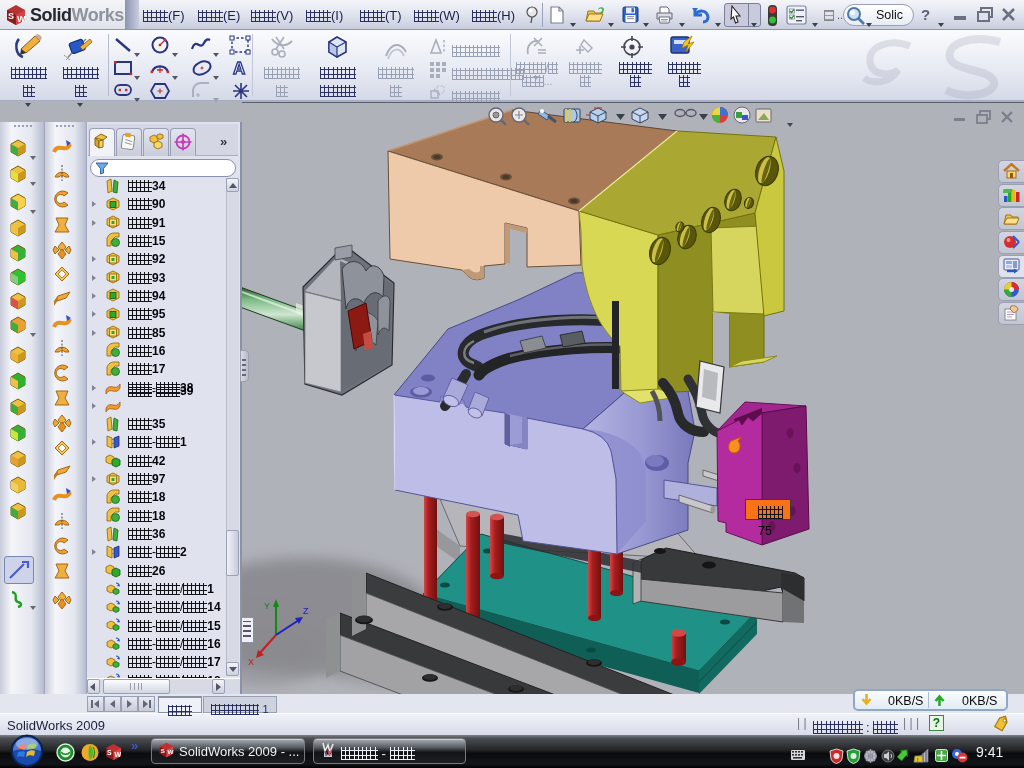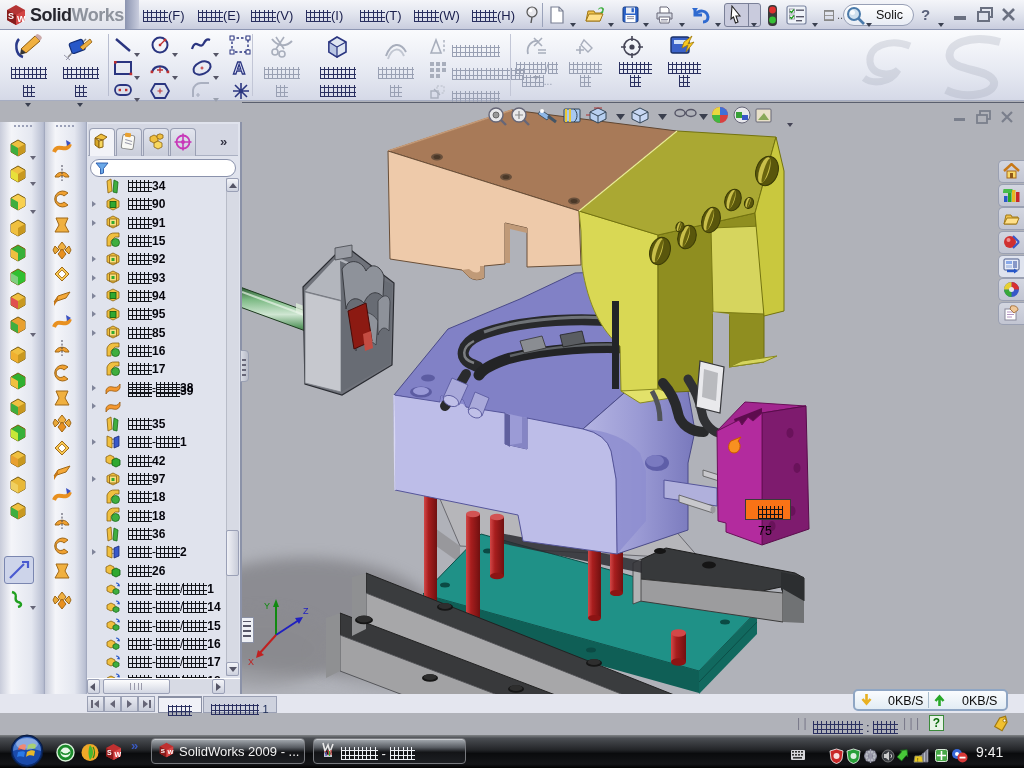--- a/index.html
+++ b/index.html
@@ -975,20 +975,23 @@
 <svg class="ab" style="left:1003px;top:305px" width="17" height="16" viewBox="0 0 17 16">
       <rect x="2" y="4" width="11" height="11" fill="#fff" stroke="#889" stroke-width="1"></rect>
       <path d="M4 7 L11 7 M4 9.5 L11 9.5 M4 12 L9 12" stroke="#a8b" stroke-width=".9"></path>
       <path d="M8 1 C12 0 15 2 15 5 L11 8 L7 4Z" fill="#f0c898" stroke="#a87848" stroke-width="1"></path>
     </svg>
 <div class="ab" style="left:240px;top:350px;width:9px;height:32px;background:linear-gradient(90deg,#d8dbe4,#b8bcc8);border:1px solid #9aa0b2;border-radius:0 4px 4px 0"></div>
 <div class="ab" style="left:242px;top:356px;width:4px;height:20px;background:repeating-linear-gradient(0deg,#667 0 2px,transparent 2px 5px)"></div>
 <div class="ab" style="left:241px;top:617px;width:13px;height:26px;background:#eef0f5;border:1px solid #8a90a4"></div>
 <div class="ab" style="left:243px;top:621px;width:8px;height:16px;background:repeating-linear-gradient(0deg,#556 0 2px,transparent 2px 5px)"></div>
 <div class="ab" style="left:745px;top:499px;width:46px;height:21px;background:#f97316;border:1px solid #3a3a3a;padding:3px 0 0 12px"><span class="zb" style="width:25px;height:13px"></span><span style="font-size:12.5px;color:#000">75</span></div>
+<div id="status">
+      <div class="ab" style="left:7px;top:4px">SolidWorks 2009</div>
+    </div>
 <div id="btr"></div>
 <div class="ab" style="left:87px;top:696px;width:17px;height:16px;border:1px solid #9aa0b4;background:linear-gradient(#e8eaf2,#c8ccd9)"></div>
 <div class="ab" style="left:91px;top:700px;width:2px;height:8px;background:#667"></div>
     <div class="ab" style="left:94px;top:700px;width:0;height:0;border-right:5px solid #667;border-top:4px solid transparent;border-bottom:4px solid transparent"></div>
 <div class="ab" style="left:104px;top:696px;width:17px;height:16px;border:1px solid #9aa0b4;background:linear-gradient(#e8eaf2,#c8ccd9)"></div>
 <div class="ab" style="left:110px;top:700px;width:0;height:0;border-right:5px solid #667;border-top:4px solid transparent;border-bottom:4px solid transparent"></div>
 <div class="ab" style="left:121px;top:696px;width:17px;height:16px;border:1px solid #9aa0b4;background:linear-gradient(#e8eaf2,#c8ccd9)"></div>
 <div class="ab" style="left:127px;top:700px;width:0;height:0;border-left:5px solid #667;border-top:4px solid transparent;border-bottom:4px solid transparent"></div>
 <div class="ab" style="left:138px;top:696px;width:17px;height:16px;border:1px solid #9aa0b4;background:linear-gradient(#e8eaf2,#c8ccd9)"></div>
 <div class="ab" style="left:143px;top:700px;width:0;height:0;border-left:5px solid #667;border-top:4px solid transparent;border-bottom:4px solid transparent"></div>

